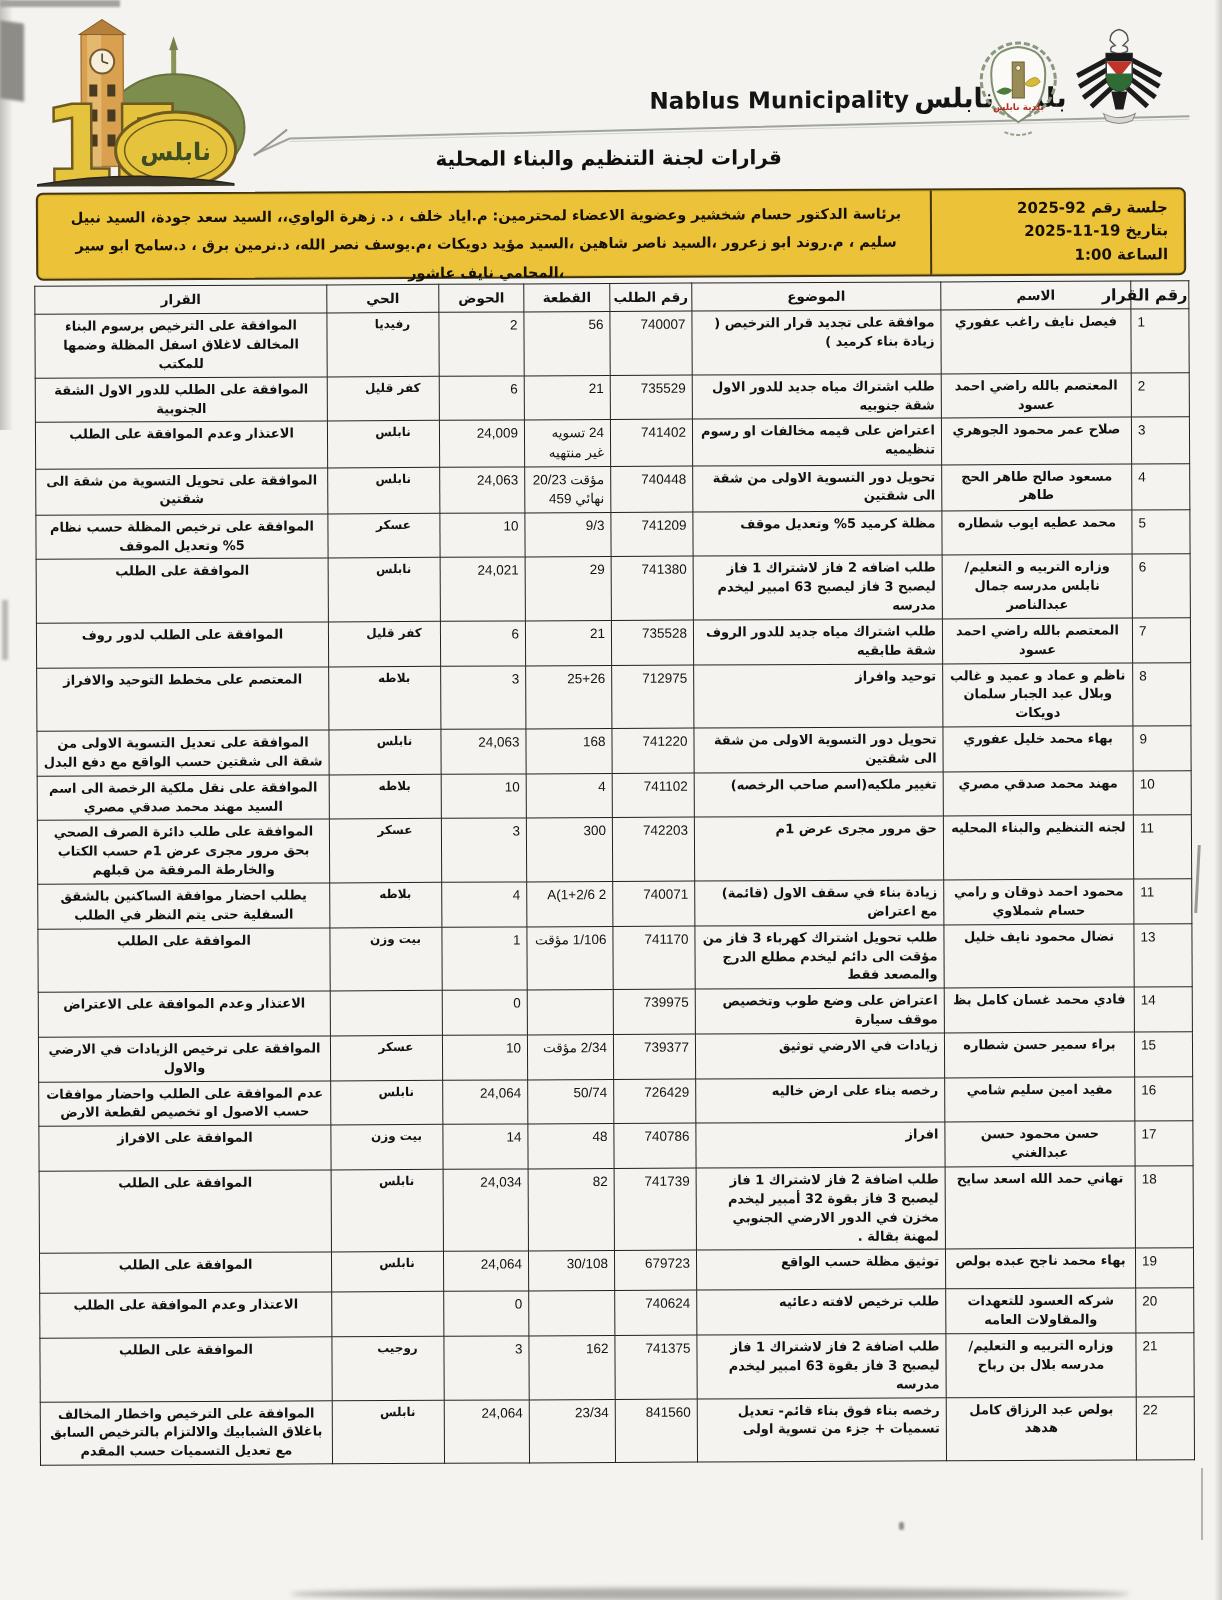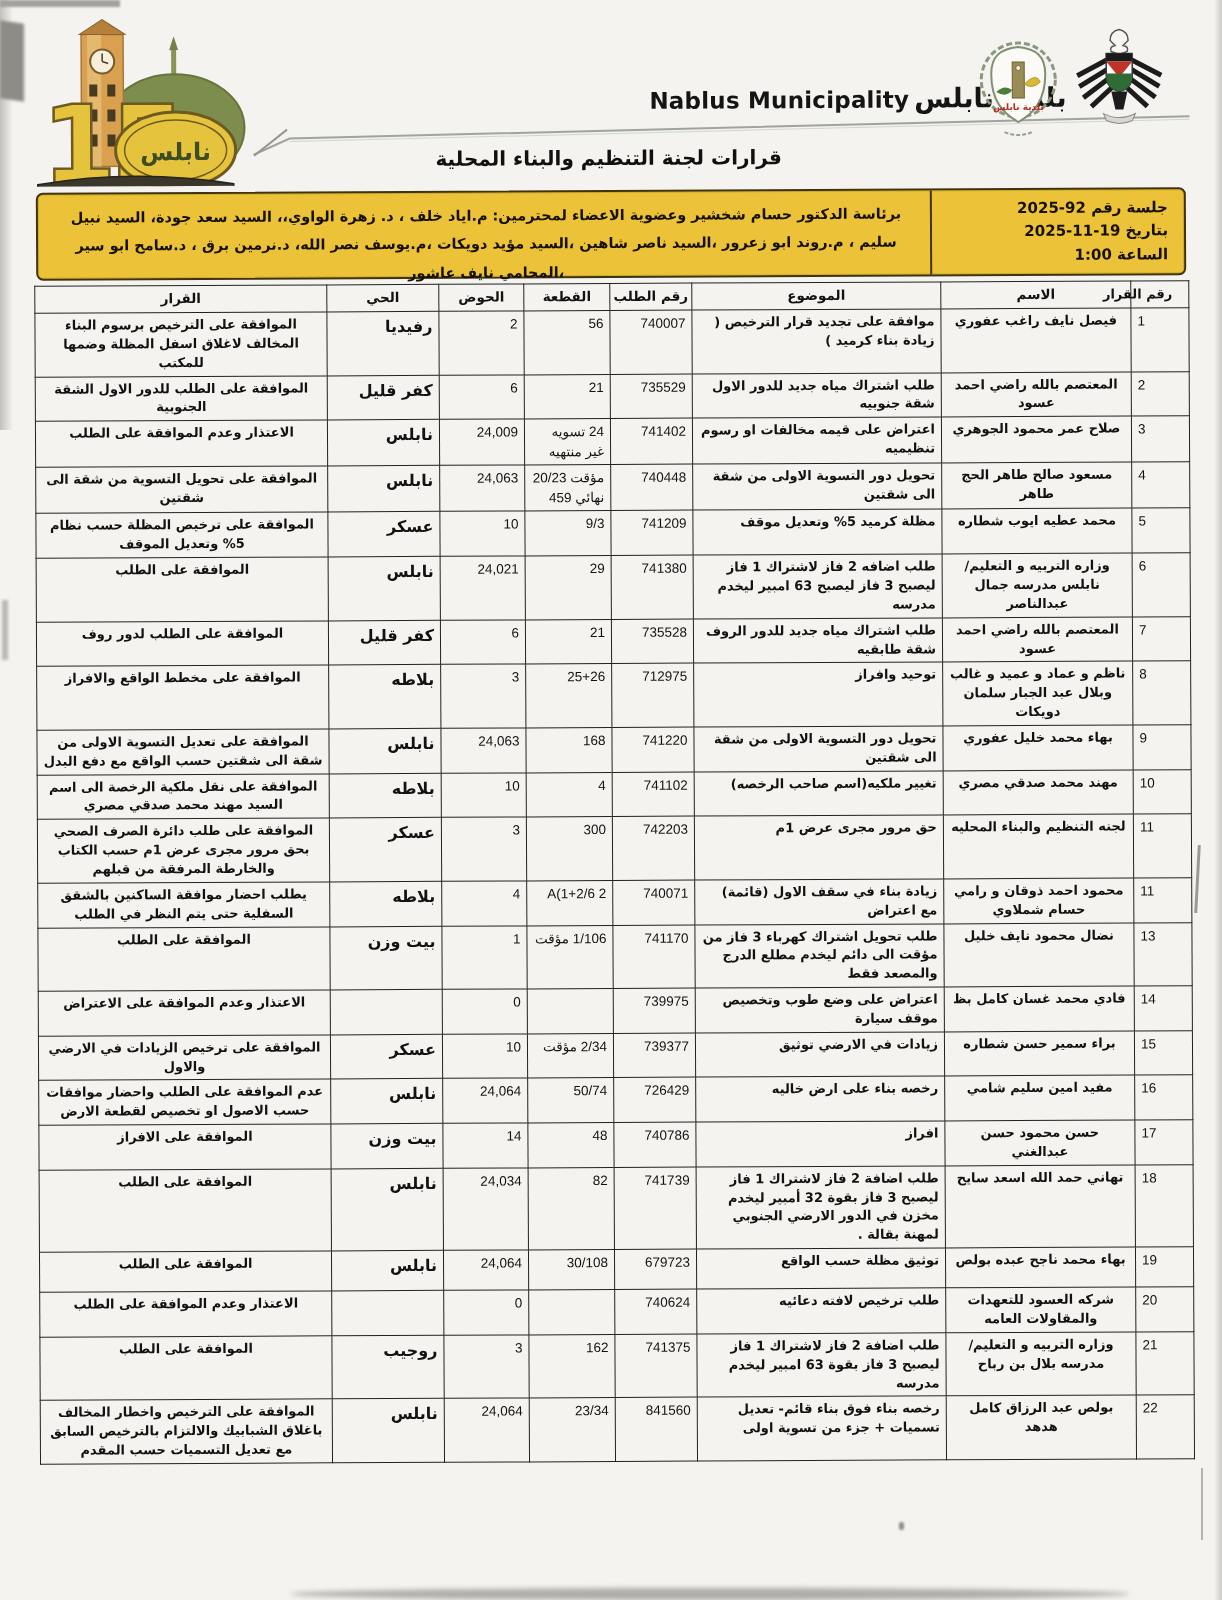--- a/index.html
+++ b/index.html
@@ -57,27 +57,27 @@
     font-size:14.5px;font-weight:700;line-height:1.95;
   }
   
   table.decisions{
     position:absolute;top:283px;left:36px;width:1154px;
     direction:rtl;border-collapse:collapse;table-layout:fixed;
     font:700 13px/1.45 "DejaVu Sans", sans-serif;color:#121212;
   }
   .decisions th,.decisions td{border:1px solid #222;padding:3px 6px;vertical-align:top;word-wrap:break-word;}
   .decisions thead th{height:22px;vertical-align:middle;text-align:center;font-size:13.5px;padding:2px 3px;}
-  .decisions thead th.h-no{font-size:13px;white-space:nowrap;padding:2px 16px;}
+  .decisions thead th.h-no{font-size:16px;white-space:nowrap;padding:2px 1px;}
   .decisions tbody tr{height:40px;}
   td.c-no{text-align:left;font-weight:400;font-family:"Liberation Sans",sans-serif;font-size:13.5px;}
   td.c-name{text-align:center;}
   td.c-subject{text-align:right;}
   td.c-request,td.c-plot,td.c-basin{text-align:right;font-weight:400;font-family:"Liberation Sans",sans-serif;font-size:13.5px;}
-  td.c-district{font-size:16px;padding-left:25px;}
+  td.c-district{text-align:center;font-size:12px;padding-left:25px;}
   td.c-decision{text-align:center;}
 </style>
 </head>
 <body>
 
 <div class="page">
   <div class="sheet">
 
     <svg class="header-rule">
       <polyline points="256,153 292,137 1192,119" fill="none" stroke="#8f958d" stroke-width="2" opacity="0.85"></polyline>
@@ -264,21 +264,21 @@
     <td class="c-decision">الموافقة على الطلب لدور روف</td>
   </tr>
           <tr>
     <td class="c-no">8</td>
     <td class="c-name">ناظم و عماد و عميد و غالب وبلال عبد الجبار سلمان دويكات</td>
     <td class="c-subject">توحيد وافراز</td>
     <td class="c-request">712975</td>
     <td class="c-plot">25+26</td>
     <td class="c-basin">3</td>
     <td class="c-district">بلاطه</td>
-    <td class="c-decision">الموافقة على مخطط الواقع والافراز</td>
+    <td class="c-decision">المعتصم على مخطط التوحيد والافراز</td>
   </tr>
           <tr>
     <td class="c-no">9</td>
     <td class="c-name">بهاء محمد خليل عفوري</td>
     <td class="c-subject">تحويل دور التسوية الاولى من شقة الى شقتين</td>
     <td class="c-request">741220</td>
     <td class="c-plot">168</td>
     <td class="c-basin">24,063</td>
     <td class="c-district">نابلس</td>
     <td class="c-decision">الموافقة على تعديل التسوية الاولى من شقة الى شقتين حسب الواقع مع دفع البدل</td>

